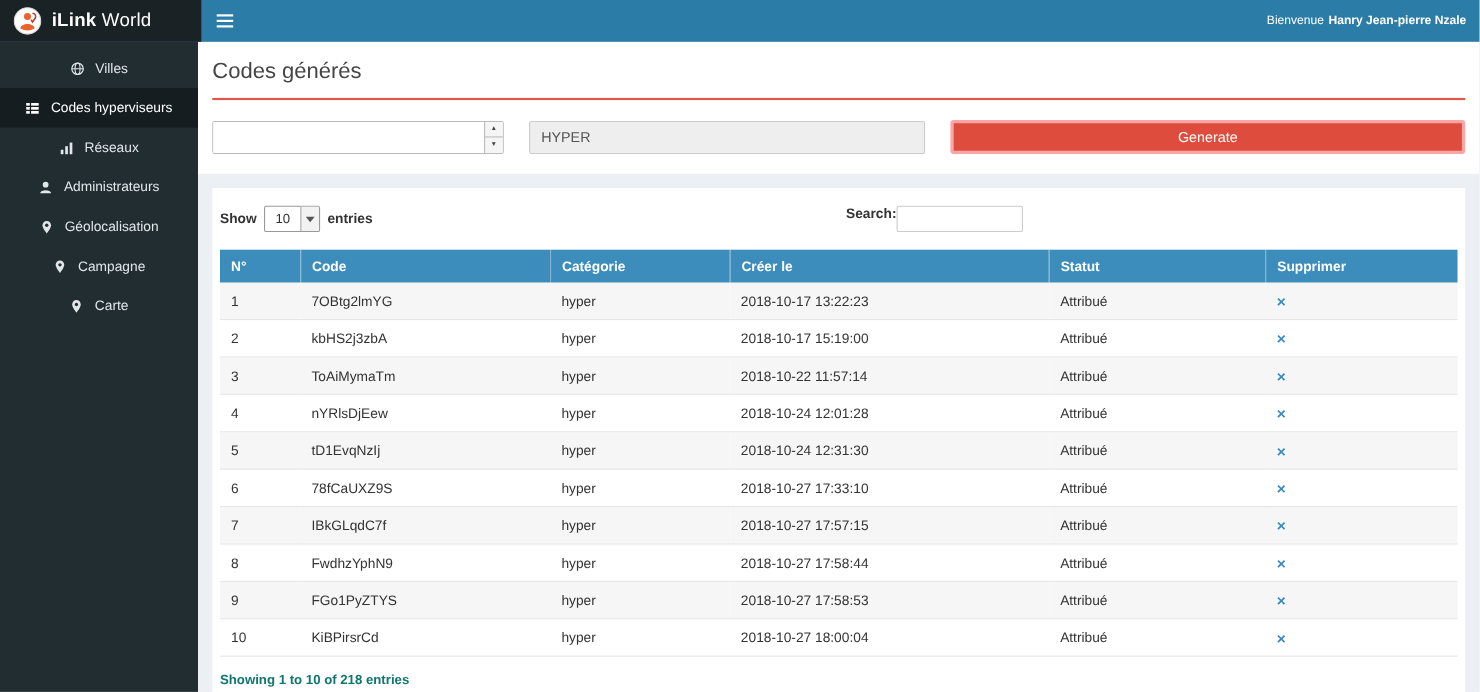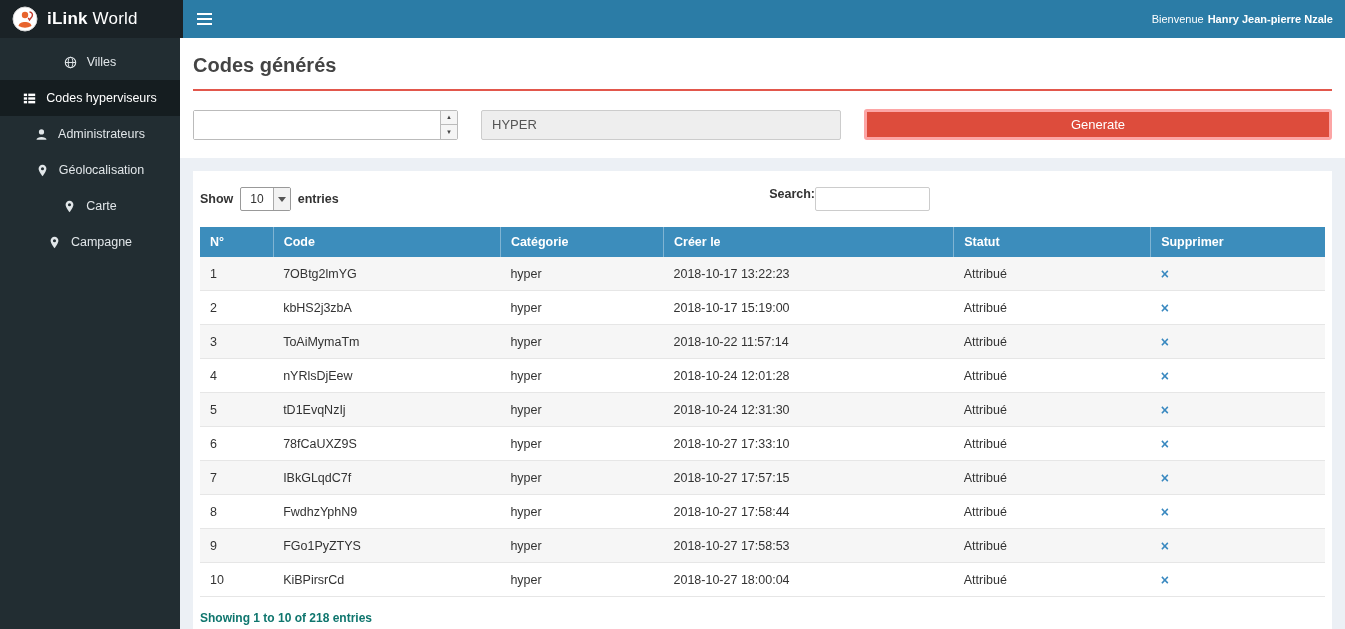--- a/index.html
+++ b/index.html
@@ -21,21 +21,21 @@
   
   .sidebar { position: absolute; top: 38px; left: 0; bottom: 0; width: 180px; background: #222d32; padding-top: 6px; }
   .side-item { display: flex; align-items: center; gap: 10px; padding: 11px 15px; font-size: 12.5px; color: #e1e6e9; cursor: pointer; justify-content: center; }
   .side-item svg { width: 13px; height: 13px; flex: 0 0 13px; }
   .side-item.active { background: #151d20; color: #fff; }
 
   
   .content { position: absolute; top: 38px; left: 180px; right: 0; bottom: 0; background: #ecf0f5; overflow: hidden; }
 
   .top-panel { background: #fff; padding: 0 0 18px 0; }
-  .page-title { font-size: 20px; font-weight: 700; color: #444; padding: 16px 13px 12px 13px; }
+  .page-title { font-size: 20px; font-weight: 400; color: #444; padding: 16px 13px 12px 13px; }
   .red-rule { height: 2px; background: #e2574c; margin: 0 13px; border: none; }
   .gen-form { display: flex; gap: 23px; padding: 18px 13px 0 13px; align-items: center; }
 
   .spin-box { width: 265px; height: 30px; background: #fff; border: 1px solid #bbb; border-radius: 2px; display: flex; }
   .spin-box input { flex: 1; min-width: 0; border: none; outline: none; font-size: 13px; padding: 0 8px; font-family: "Liberation Sans", sans-serif; }
   .spin-ctrl { width: 17px; border-left: 1px solid #bbb; display: flex; flex-direction: column; background: #f5f5f5; }
   .spin-btn { flex: 1; display: flex; align-items: center; justify-content: center; font-size: 6px; color: #444; cursor: pointer; line-height: 1; }
   .spin-btn.up { border-bottom: 1px solid #bbb; }
 
   .cat-input { width: 360px; height: 30px; background: #eee; border: 1px solid #ccc; border-radius: 2px; color: #555; font-size: 13px; padding: 0 10px; font-family: "Liberation Sans", sans-serif; }
@@ -106,20 +106,28 @@
       <rect x="1" y="2" width="4" height="3" fill="currentColor"></rect>
         <rect x="6.5" y="2" width="8.5" height="3" fill="currentColor"></rect>
       <rect x="1" y="6.5" width="4" height="3" fill="currentColor"></rect>
         <rect x="6.5" y="6.5" width="8.5" height="3" fill="currentColor"></rect>
       <rect x="1" y="11" width="4" height="3" fill="currentColor"></rect>
         <rect x="6.5" y="11" width="8.5" height="3" fill="currentColor"></rect>
     </svg>
     <span>Codes hyperviseurs</span>
   </div>
 
+  <div class="side-item">
+    <svg viewBox="0 0 16 16">
+      <rect x="1.5" y="10" width="3" height="5" fill="currentColor"></rect>
+      <rect x="6.5" y="6" width="3" height="9" fill="currentColor"></rect>
+      <rect x="11.5" y="2" width="3" height="13" fill="currentColor"></rect>
+    </svg>
+    <span>Réseaux</span>
+  </div>
 
   <div class="side-item">
     <svg viewBox="0 0 16 16">
       <circle cx="8" cy="4.8" r="3.2" fill="currentColor"></circle>
       <path d="M1.8 14.5 C2.2 9.8 13.8 9.8 14.2 14.5 Z" fill="currentColor"></path>
     </svg>
     <span>Administrateurs</span>
   </div>
 
   <div class="side-item">
@@ -128,29 +136,29 @@
       <circle cx="8" cy="5.9" r="1.9" fill="#222d32"></circle>
     </svg>
     <span>Géolocalisation</span>
   </div>
 
   <div class="side-item">
     <svg viewBox="0 0 16 16">
       <path d="M8 1 C5.2 1 3.2 3.1 3.2 5.9 C3.2 9.3 8 15 8 15 S12.8 9.3 12.8 5.9 C12.8 3.1 10.8 1 8 1 Z" fill="currentColor"></path>
       <circle cx="8" cy="5.9" r="1.9" fill="#222d32"></circle>
     </svg>
-    <span>Carte</span>
+    <span>Campagne</span>
   </div>
 
   <div class="side-item">
     <svg viewBox="0 0 16 16">
       <path d="M8 1 C5.2 1 3.2 3.1 3.2 5.9 C3.2 9.3 8 15 8 15 S12.8 9.3 12.8 5.9 C12.8 3.1 10.8 1 8 1 Z" fill="currentColor"></path>
       <circle cx="8" cy="5.9" r="1.9" fill="#222d32"></circle>
     </svg>
-    <span>Campagne</span>
+    <span>Carte</span>
   </div>
 
 </div>
 
 <div class="content">
 
   <div class="top-panel">
     <h1 class="page-title">Codes générés</h1>
     <hr class="red-rule">
     <div class="gen-form">

